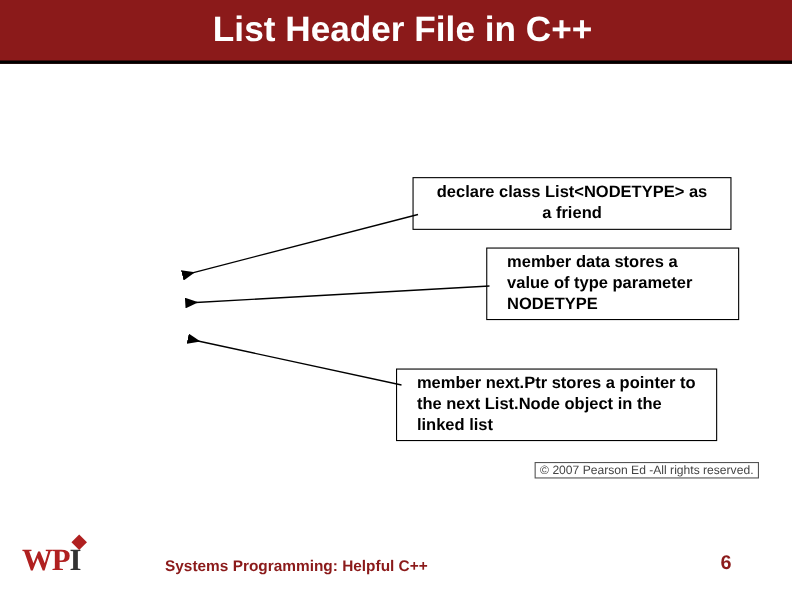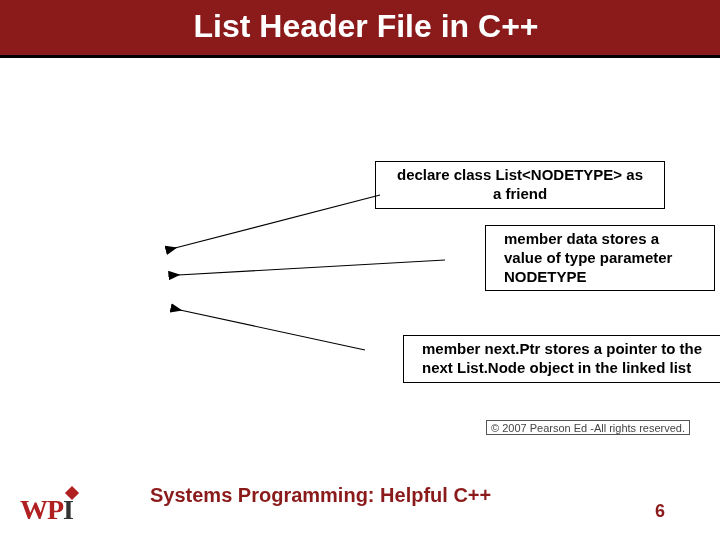--- a/index.html
+++ b/index.html
@@ -23,21 +23,21 @@
   .callout {
     position: absolute;
     border: 1.5px solid #000;
     background: #fff;
     font-weight: bold;
     font-size: 15px;
     line-height: 1.25;
     padding: 4px 18px;
     text-align: center;
   }
-  .callout.left-align { text-align: left; margin-left: 43px; }
+  .callout.left-align { text-align: left; }
   .arrows {
     position: absolute;
     top: 0; left: 0;
     width: 720px; height: 540px;
     pointer-events: none;
   }
   .copyright-box {
     position: absolute;
     right: 30px;
     top: 420px;
@@ -69,44 +69,44 @@
   .logo .accent {
     position: absolute;
     right: -4px; top: -6px;
     width: 10px; height: 10px;
     background: #b02020;
     transform: rotate(45deg);
   }
   .footer-text {
     position: absolute;
     left: 150px;
-    bottom: 33px;
+    bottom: 18px;
     font-weight: bold;
-    font-size: 20px;
+    font-size: 14px;
     color: #8b1a1a;
   }
   .page-num {
     position: absolute;
     right: 55px;
     bottom: 18px;
     font-weight: bold;
     font-size: 18px;
     color: #8b1a1a;
   }
 </style>
 </head>
 <body>
 
 <div class="title-bar">List Header File in C++</div>
 
 <div class="callout" style="left:375px; top:161px; width:290px;">declare class List&lt;NODETYPE&gt; as a friend</div>
 
 <div class="callout left-align" style="left:442px; top:225px; width:230px;">member data stores a value of type parameter NODETYPE</div>
 
-<div class="callout left-align" style="left:360px; top:335px; width:330px;">member next.Ptr stores a pointer to the next List.Node object in the linked list</div>
+<div class="callout left-align" style="left:360px; top:335px; width:292px;">member next.Ptr stores a pointer to the next List.Node object in the linked list</div>
 
 <svg class="arrows" viewBox="0 0 720 540" xmlns="http://www.w3.org/2000/svg">
   <defs>
     <marker id="arrowhead" markerWidth="10" markerHeight="8" refX="2" refY="4" orient="auto">
       <polygon points="10 0, 0 4, 10 8" fill="#000"></polygon>
     </marker>
   </defs>
   <line x1="380" y1="195" x2="175" y2="248" stroke="#000" stroke-width="1.2" marker-end="url(#arrowhead)"></line>
   <line x1="445" y1="260" x2="178" y2="275" stroke="#000" stroke-width="1.2" marker-end="url(#arrowhead)"></line>
   <line x1="365" y1="350" x2="180" y2="310" stroke="#000" stroke-width="1.2" marker-end="url(#arrowhead)"></line>

